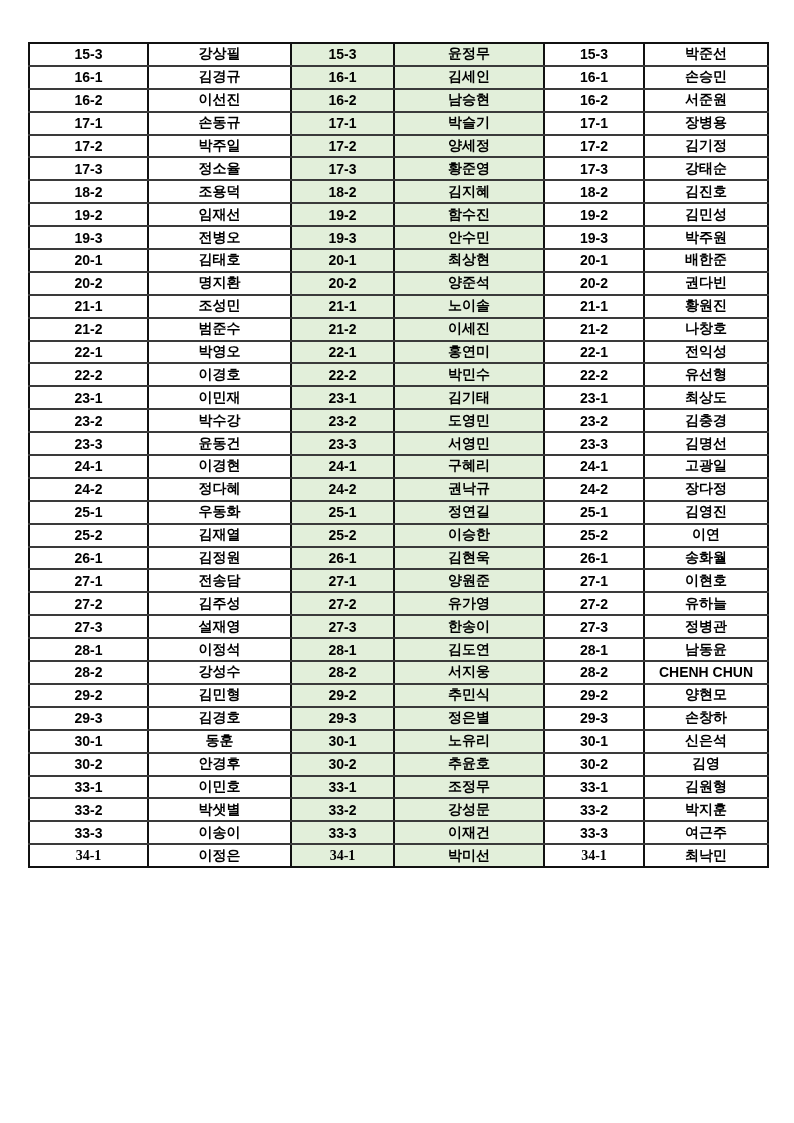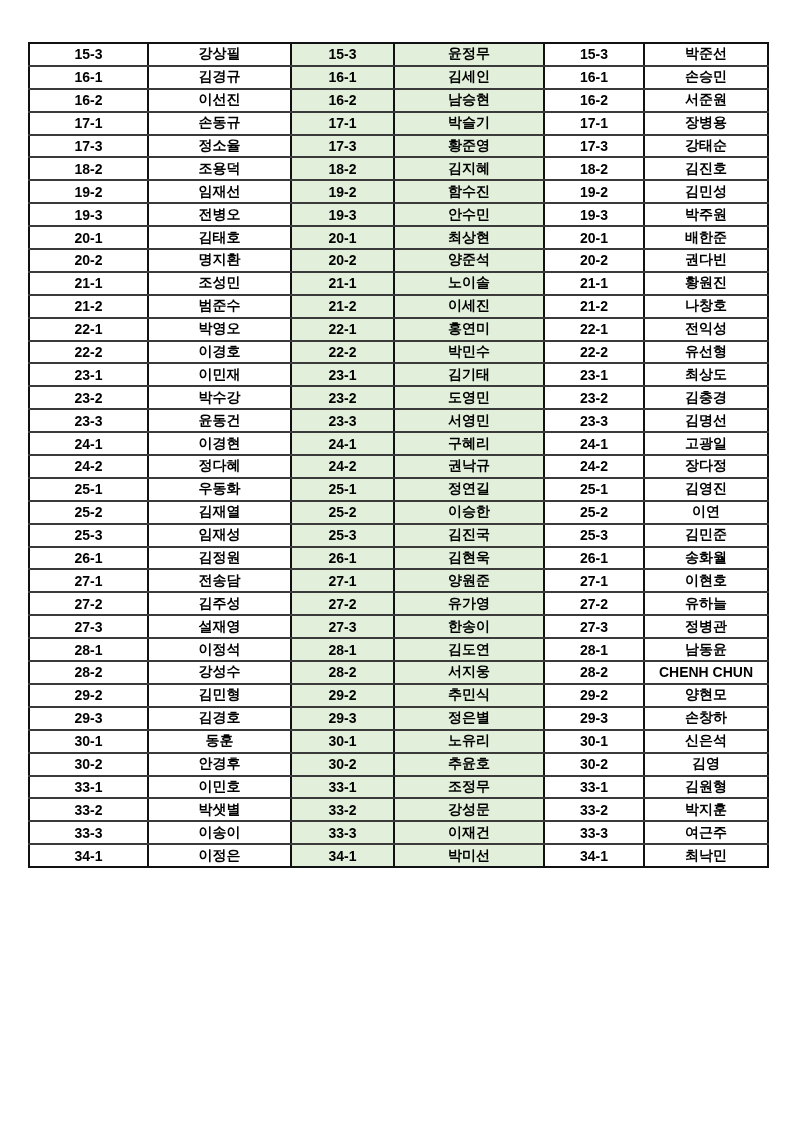--- a/index.html
+++ b/index.html
@@ -30,21 +30,21 @@
     vertical-align: middle;
     font-weight: bold;
     font-size: 14px;
     height: 20.9px;
     padding: 0;
     white-space: nowrap;
     overflow: hidden;
     color: #000000;
   }
   table.roster tr:first-child td { border-top-color: #111111; }
-  table.roster tr:last-child td { border-bottom-color: #111111; }
+  table.roster tr:last-child td { border-bottom-color: #111111; font-family: Liberation Serif, serif; }
   table.roster td.mid { background: #e2efda; }
   col.c-code1 { width: 119px; }
   col.c-name1 { width: 143px; }
   col.c-code2 { width: 103px; }
   col.c-name2 { width: 150px; }
   col.c-code3 { width: 100px; }
   col.c-name3 { width: 124px; }
 </style>
 </head>
 <body>
@@ -86,20 +86,28 @@
         </tr>
         <tr>
           <td>17-1</td>
           <td>손동규</td>
           <td class="mid">17-1</td>
           <td class="mid">박슬기</td>
           <td>17-1</td>
           <td>장병용</td>
         </tr>
         <tr>
+          <td>17-2</td>
+          <td>박주일</td>
+          <td class="mid">17-2</td>
+          <td class="mid">양세정</td>
+          <td>17-2</td>
+          <td>김기정</td>
+        </tr>
+        <tr>
           <td>17-3</td>
           <td>정소율</td>
           <td class="mid">17-3</td>
           <td class="mid">황준영</td>
           <td>17-3</td>
           <td>강태순</td>
         </tr>
         <tr>
           <td>18-2</td>
           <td>조용덕</td>
@@ -222,28 +230,20 @@
         </tr>
         <tr>
           <td>25-2</td>
           <td>김재열</td>
           <td class="mid">25-2</td>
           <td class="mid">이승한</td>
           <td>25-2</td>
           <td>이연</td>
         </tr>
         <tr>
-          <td>25-3</td>
-          <td>임재성</td>
-          <td class="mid">25-3</td>
-          <td class="mid">김진국</td>
-          <td>25-3</td>
-          <td>김민준</td>
-        </tr>
-        <tr>
           <td>26-1</td>
           <td>김정원</td>
           <td class="mid">26-1</td>
           <td class="mid">김현욱</td>
           <td>26-1</td>
           <td>송화월</td>
         </tr>
         <tr>
           <td>27-1</td>
           <td>전송담</td>

